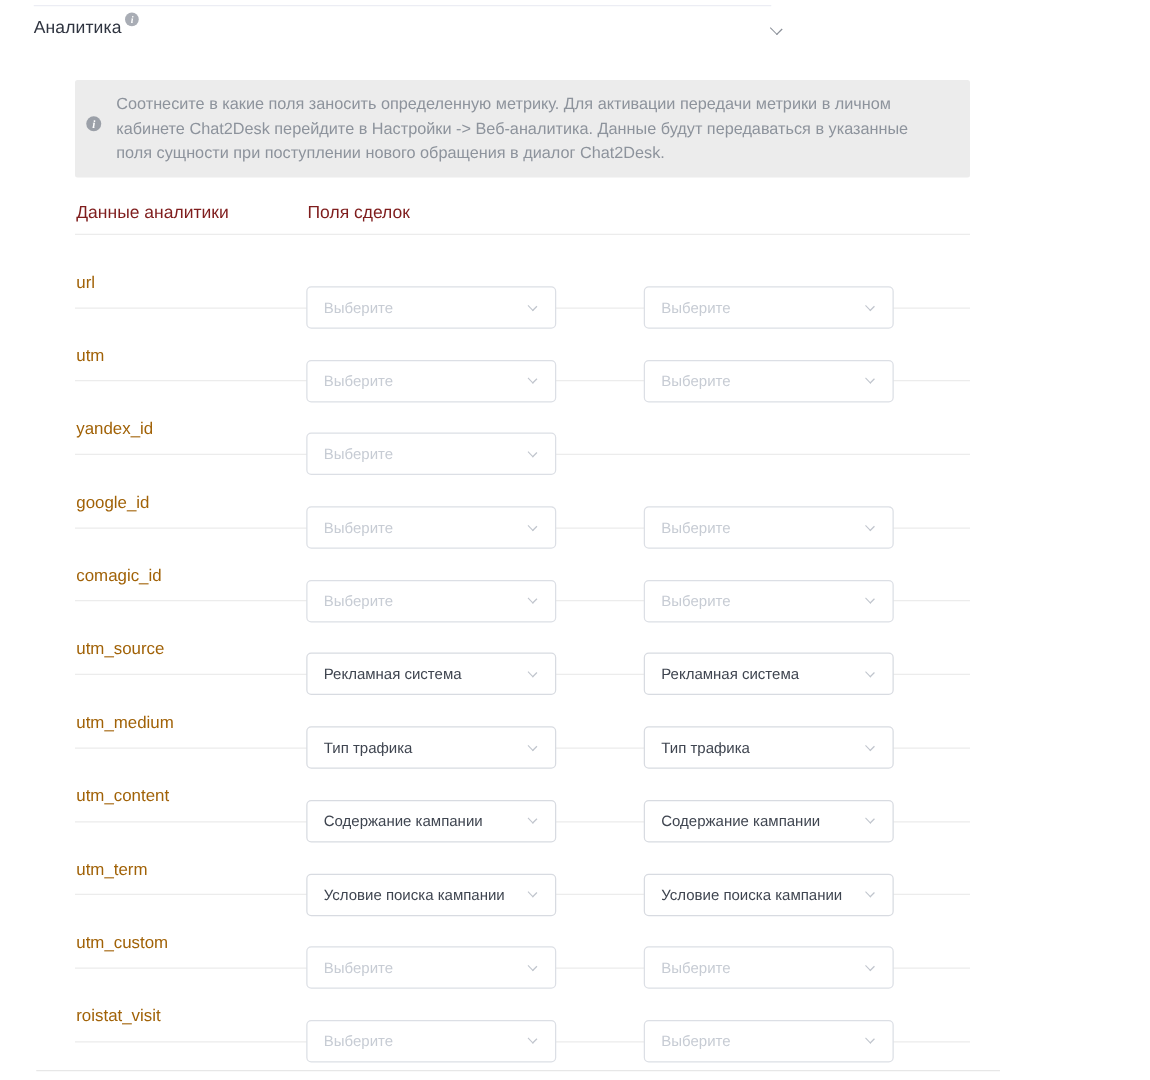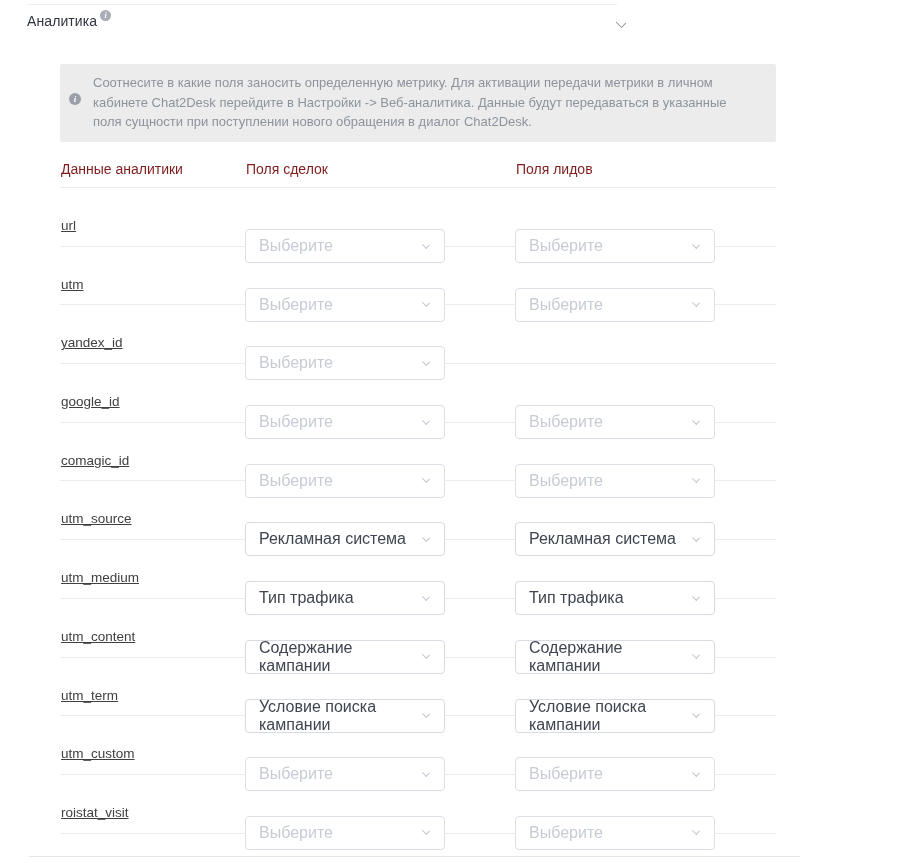--- a/index.html
+++ b/index.html
@@ -62,28 +62,28 @@
     align-items: center; height: 38px;
     border-bottom: 1px solid #ececec;
     color: #7f1d1d; font-size: 14px;
   }
   .thead .th { padding-left: 1px; }
   .trow {
     display: grid; grid-template-columns: 185px 270px 1fr;
     align-items: center; height: 58.7px;
     border-bottom: 1px solid #ececec;
   }
-  .metric-label { color: #404040; font-size: 13.5px; padding-left: 1px; text-decoration: underline; }
+  .metric-label { color: #a16207; font-size: 13.5px; padding-left: 1px; }
 
   .select {
     width: 200px; height: 34px;
     border: 1px solid #d8dbe1; border-radius: 4px; background: #ffffff;
     display: flex; align-items: center; justify-content: space-between;
     padding: 0 13px 0 13px; cursor: pointer;
-    font-size: 16px; color: #3f4550; margin-top: 41px;
+    font-size: 12px; color: #3f4550; margin-top: 41px;
   }
   .select.is-placeholder { color: #c7ccd4; border-color: #dcdfe5; }
   .select-chevron { width: 9px; height: 9px; position: relative; flex: 0 0 auto; }
   .select-chevron i {
     position: absolute; left: 1px; top: 0; display: block; width: 6px; height: 6px;
     border-right: 1px solid #c0c5cd; border-bottom: 1px solid #c0c5cd;
     transform: rotate(45deg) scaleY(.85);
   }
 
   .table-bottom-divider {
@@ -107,21 +107,20 @@
 
   <div class="info-box">
     <span class="info-box-icon">i</span>
     <span>Соотнесите в какие поля заносить определенную метрику. Для активации передачи метрики в личном кабинете Chat2Desk перейдите в Настройки -&gt; Веб-аналитика. Данные будут передаваться в указанные поля сущности при поступлении нового обращения в диалог Chat2Desk.</span>
   </div>
 
   <div class="mapping-table">
     <div class="thead">
       <div class="th">Данные аналитики</div>
       <div class="th">Поля сделок</div>
-      <div class="th">Поля лидов</div>
     </div>
     <div id="rows-container">
     <div class="trow">
       <div class="metric-label">url</div>
       <div>
         <div class="select is-placeholder">
           <span>Выберите</span>
           <span class="select-chevron">
                 <i></i>
               </span>

